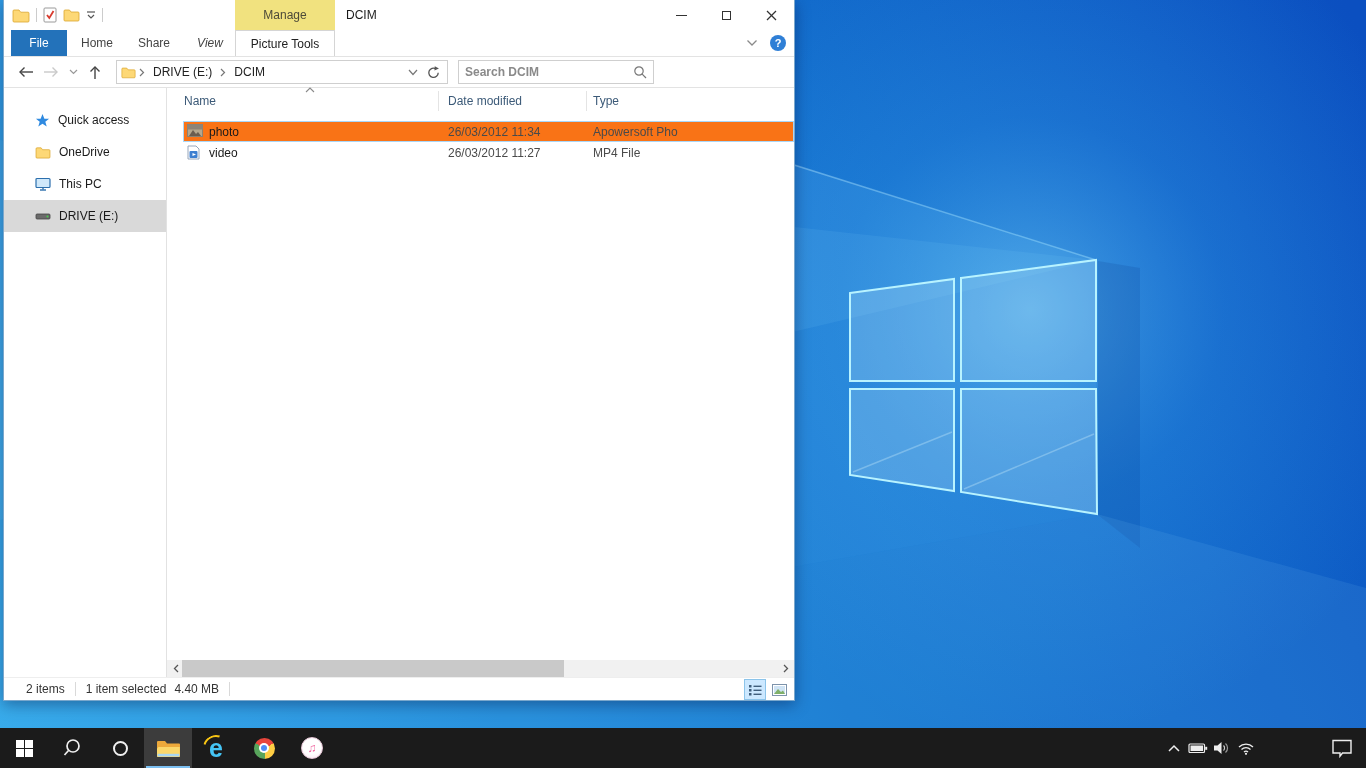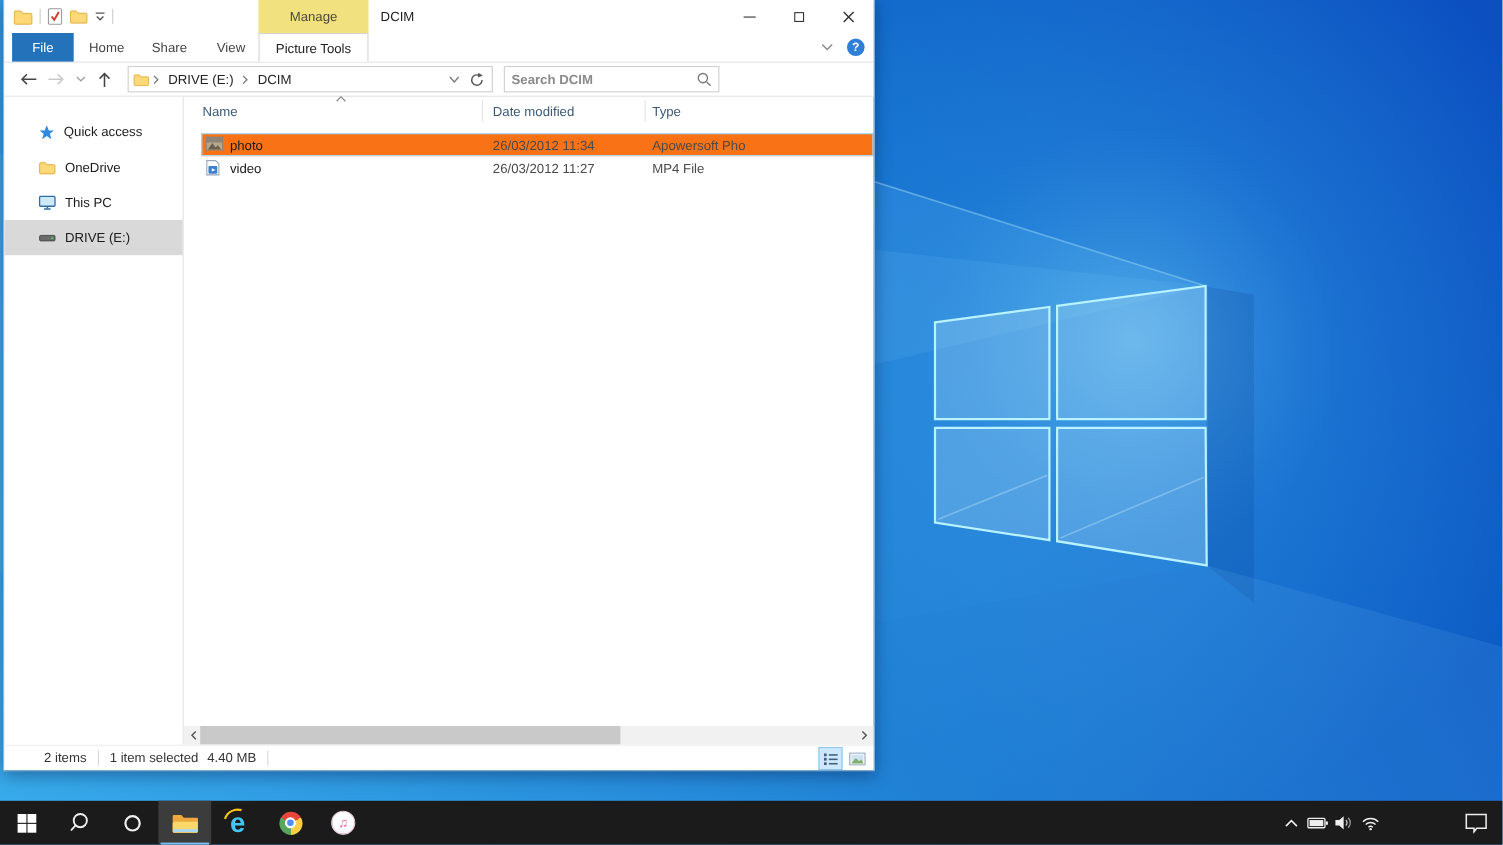--- a/index.html
+++ b/index.html
@@ -25,21 +25,21 @@
   .win-btn { width:45px; height:30px; display:flex; align-items:center; justify-content:center; }
   .glyph-min { width:11px; height:1px; background:#333; }
   .glyph-max { width:9px; height:9px; border:1px solid #333; }
 
   
   .tabrow { position:relative; height:27px; flex:0 0 27px; border-bottom:1px solid #e3e3e3; background:#fff; }
   .rtab { position:absolute; top:0; height:26px; display:flex; align-items:center; justify-content:center; color:#444; }
   .rtab-file { left:7px; width:56px; background:#2372ba; color:#fff; }
   .rtab-home { left:70px; width:46px; }
   .rtab-share { left:126px; width:48px; }
-  .rtab-view { left:183px; width:46px; }
+  .rtab-view { left:183px; width:46px;font-style:italic; }
   .rtab-picture { left:231px; width:100px; border:1px solid #d5d5d5; border-bottom:none; background:#fff; color:#222; }
   .ribbon-right { position:absolute; right:8px; top:0; height:26px; display:flex; align-items:center; gap:12px; }
   .help-circle { width:16px; height:16px; border-radius:50%; background:#2f7fd6; color:#fff; font-size:11px; font-weight:bold;
                  display:flex; align-items:center; justify-content:center; }
 
   
   .navrow { height:31px; flex:0 0 31px; border-bottom:1px solid #e3e3e3; display:flex; align-items:center; padding:0 8px; background:#fff; }
   .nav-btn { display:flex; align-items:center; justify-content:center; height:24px; }
   .addressbar { margin-left:8px; width:332px; height:24px; border:1px solid #cfcfcf; display:flex; align-items:center; padding:0 4px; background:#fff; }
   .crumb { color:#222; padding:0 5px; white-space:nowrap; }
@@ -67,21 +67,21 @@
   .f-date { position:absolute; left:265px; color:#4a4a4a;text-align:right; }
   .f-type { position:absolute; left:410px; color:#4a4a4a; }
 
   
   .hscroll { height:17px; flex:0 0 17px; background:#f1f1f1; position:relative; }
   .hs-arrow { position:absolute; top:0; width:17px; height:17px; display:flex; align-items:center; justify-content:center; color:#555; }
   .hs-left { left:0; } .hs-right { right:0; }
   .hs-thumb { position:absolute; left:15px; top:0; width:382px; height:17px; background:#c9c9c9; }
 
   
-  .statusbar { height:23px; flex:0 0 23px; border-top:1px solid #eee; display:flex; align-items:center; padding-left:36px; gap:10px; color:#333; background:#fff; position:relative; }
+  .statusbar { height:23px; flex:0 0 23px; border-top:1px solid #eee; display:flex; align-items:center; padding-left:22px; gap:10px; color:#333; background:#fff; position:relative; }
   .st-sep { width:1px; height:14px; background:#d9d9d9; }
   .view-btns { position:absolute; right:4px; top:0; height:23px; display:flex; align-items:center; gap:2px; }
   .view-btn { width:22px; height:21px; display:flex; align-items:center; justify-content:center; }
   .view-btn.active { background:#cce8ff; box-shadow:inset 0 0 0 1px #8cc4ea; }
 
   
   .folder16 { display:inline-block; }
 
   
   .taskbar { position:absolute; left:0; bottom:0; width:1366px; height:40px; background:#1b1b1b; z-index:10; display:flex; align-items:stretch; }

